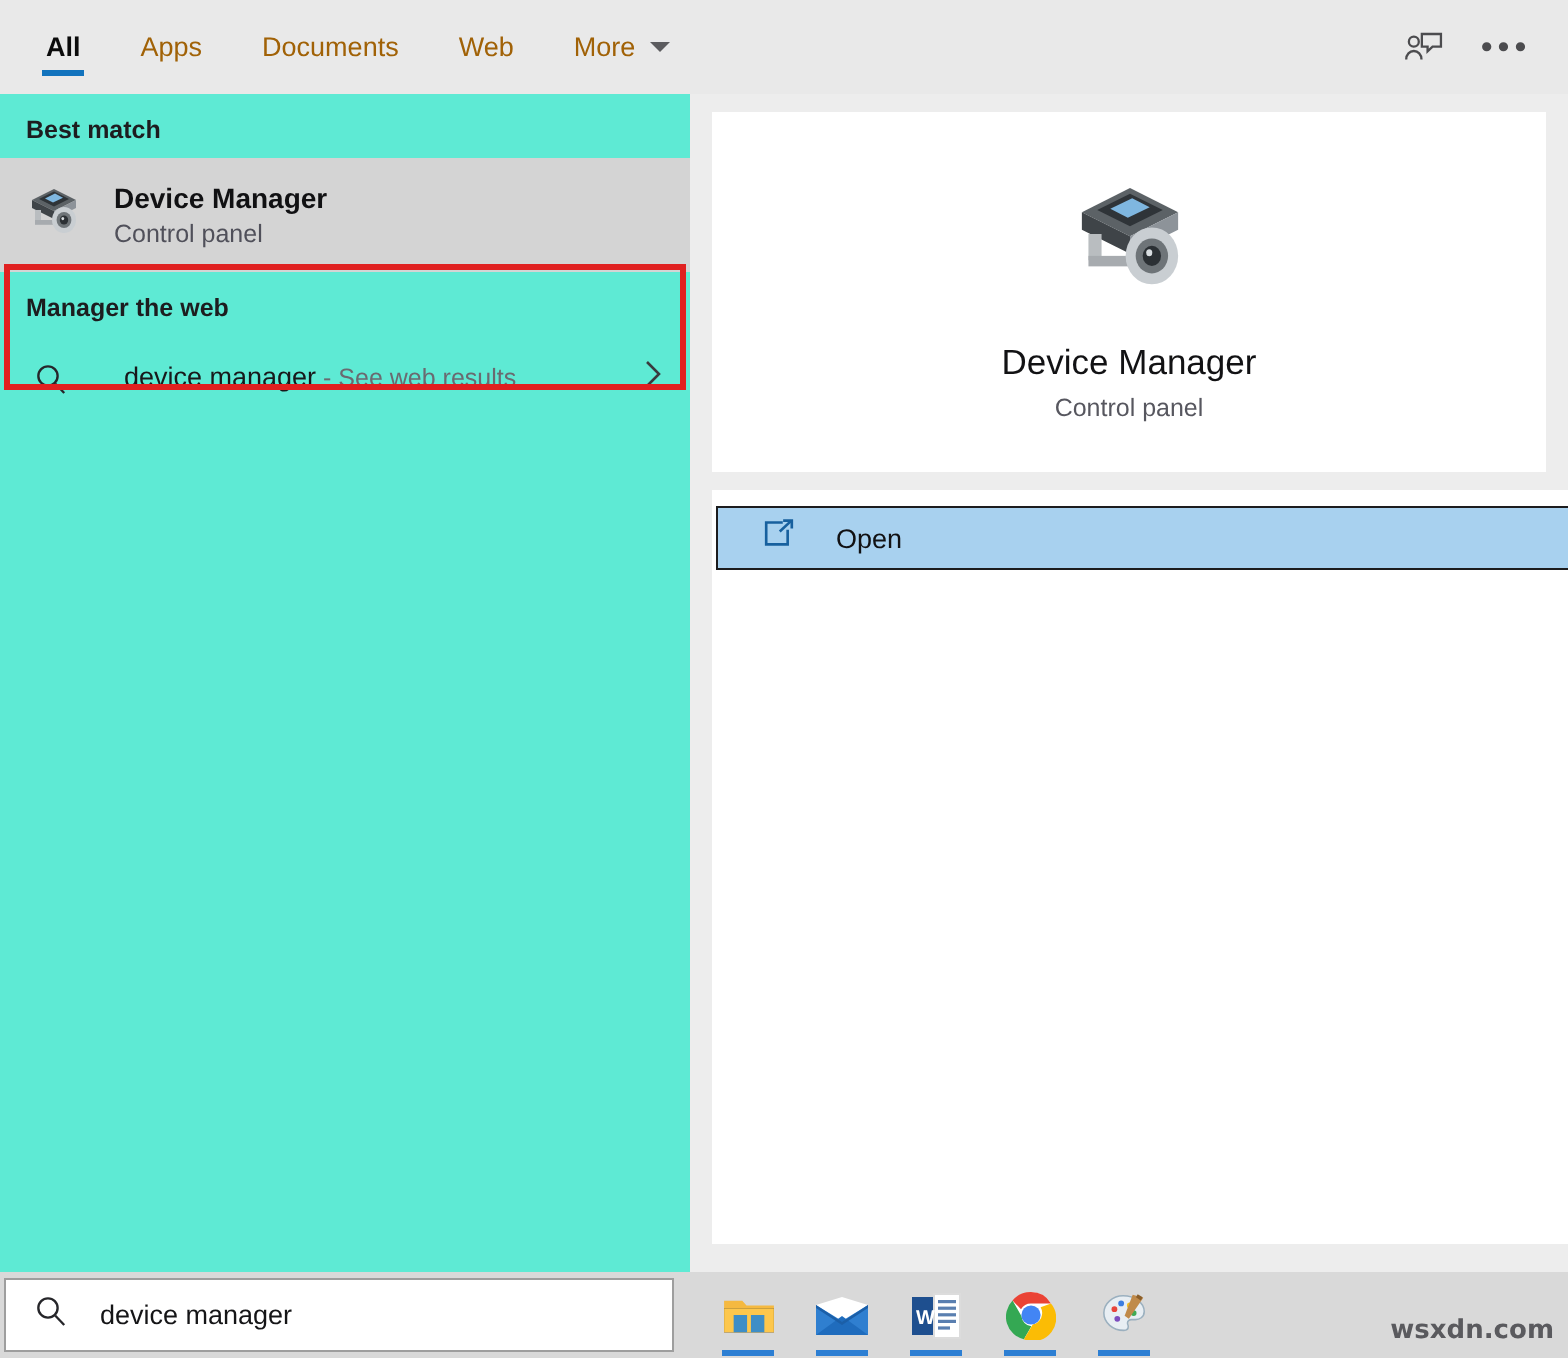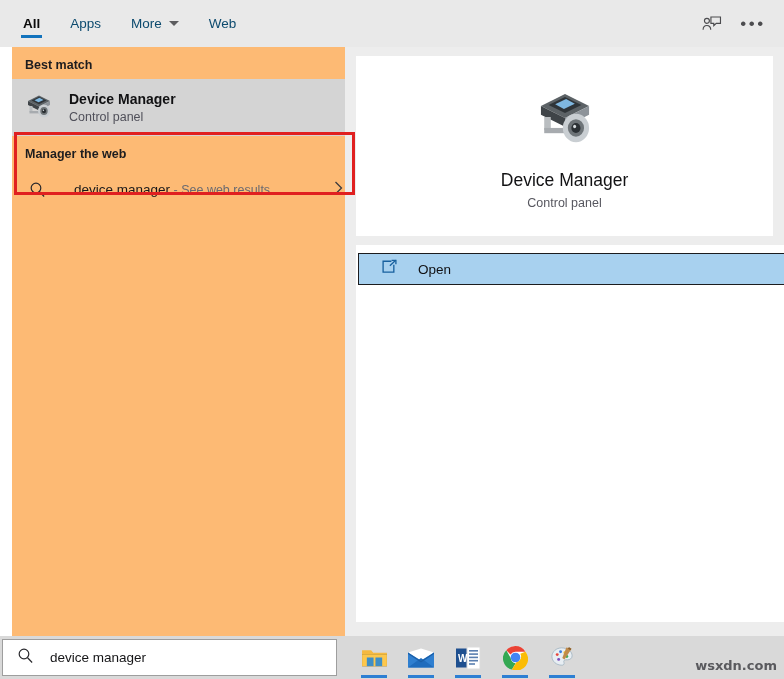--- a/index.html
+++ b/index.html
@@ -15,21 +15,21 @@
   .tabbar {
     position: absolute; left: 0; top: 0; width: 784px; height: 47px;
     background: #e9e9e9;
     display: flex; align-items: center;
   }
   .tabs { display: flex; height: 47px; padding-left: 8px; }
   .tab {
     position: relative; height: 47px;
     display: flex; align-items: center;
     padding: 0 15px;
-    font-size: 13.5px; color: #0c4a6e;
+    font-size: 13.5px; color: #a16207;
     cursor: default;
   }
   .tab.active { color: #0b0b0b; font-weight: bold; }
   .tab.active::after {
     content: ""; position: absolute;
     left: 13px; right: 13px; bottom: 9px; height: 3px;
     background: #1273bd;
   }
   .tab .caret {
     display: inline-block; margin-left: 7px;
@@ -44,23 +44,23 @@
   }
   .icon-btn {
     width: 30px; height: 30px;
     display: flex; align-items: center; justify-content: center;
     color: #4c4c4f;
   }
   .dots { letter-spacing: 2.5px; font-size: 17px; color: #4c4c4f; line-height: 10px; }
 
   
   .leftpanel {
-    position: absolute; left: 12px; top: 47px;
+    position: absolute; left: 0; top: 47px;
     width: 345px; height: 589px;
-    background: #fdba74;
+    background: #5eead4;
   }
   .section-head {
     font-size: 12.5px; font-weight: bold; color: #1d1d1f;
     padding: 11px 0 7px 13px;
   }
   .redbox {
     position: absolute; left: 2px; top: 85px;
     width: 341px; height: 63px;
     border: 3px solid #e02020;
     pointer-events: none;
@@ -163,25 +163,28 @@
 
   <div class="tabbar">
     <div class="tabs">
       <div class="tab active">
         <span>All</span>
       </div>
       <div class="tab">
         <span>Apps</span>
       </div>
       <div class="tab">
+        <span>Documents</span>
+      </div>
+      <div class="tab">
+        <span>Web</span>
+      </div>
+      <div class="tab">
         <span>More</span>
         <span class="caret"></span>
-      </div>
-      <div class="tab">
-        <span>Web</span>
       </div>
     </div>
     <div class="tabbar-right">
       <div class="icon-btn">
         <svg width="21" height="21" viewBox="0 0 22 22" fill="none" stroke="#4c4c4f" stroke-width="1.2">
           <circle cx="6.2" cy="8.2" r="2.6"></circle>
           <path d="M2.2 17.5c0-2.6 1.8-4.4 4-4.4s4 1.8 4 4.4"></path>
           <path d="M10.4 4.2h10v6.6h-4.4l-2.6 2.5v-2.5h-3z"></path>
         </svg>
       </div>

